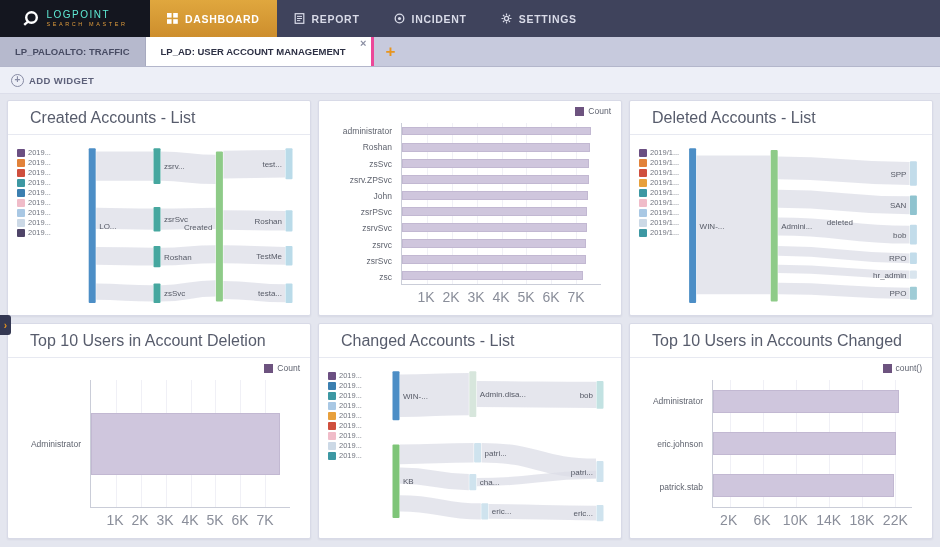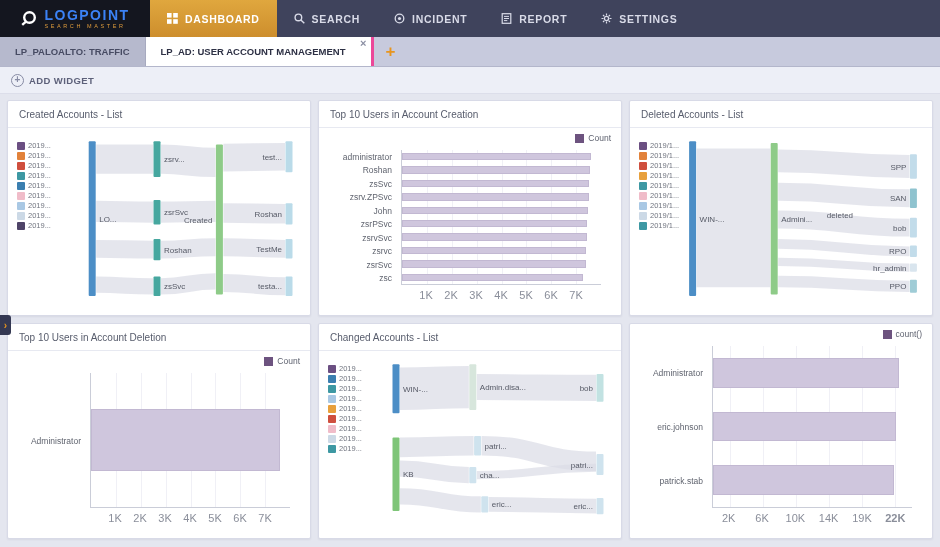--- a/index.html
+++ b/index.html
@@ -3,21 +3,21 @@
 <meta charset="utf-8">
 <style>
   *{margin:0;padding:0;box-sizing:border-box}
   html,body{width:940px;height:547px;overflow:hidden}
   body{font-family:"Liberation Sans",sans-serif;background:#e4e6ef;position:relative}
 
   
   .nav{height:37px;background:#3f435c;display:flex;align-items:stretch}
   .logo{width:150px;background:#14161f;display:flex;align-items:center;justify-content:center;gap:7px;cursor:pointer}
   .logo-txt{display:flex;flex-direction:column;line-height:1}
-  .logo-text{color:#3b82f6;font-weight:bold;font-size:14px;letter-spacing:1.5px}
+  .logo-text{color:#5eead4;font-weight:normal;font-size:10px;letter-spacing:1.5px}
   .logo-sub{color:#df9c3c;font-size:5.5px;letter-spacing:2.6px;margin-top:2px}
   .nav-items{display:flex;flex:1}
   .nav-item{display:flex;align-items:center;gap:7px;padding:0 17px;color:#d9dbe8;font-size:10.5px;font-weight:bold;letter-spacing:.7px;cursor:pointer}
   .nav-item svg{flex:none}
   .nav-item.active{background:linear-gradient(#e0a73e,#cd8e2d);color:#fff}
 
   
   .tabbar{height:30px;background:#c7cadd;display:flex;align-items:stretch;border-bottom:1px solid #b3b6cb}
   .tab{display:flex;align-items:center;padding:0 15px;font-size:9.5px;font-weight:bold;color:#474b63;background:#b6b9cd;border-right:1px solid #a7aabf;cursor:pointer;white-space:nowrap}
   .tab.active{background:#fff;color:#2d3044;position:relative;padding-right:26px;border-right:3px solid #ec4899}
@@ -25,34 +25,34 @@
   .tab-add{display:flex;align-items:center;justify-content:center;width:32px;color:#e8951e;font-size:17px;font-weight:bold;cursor:pointer}
 
   
   .toolbar{height:27px;background:#edeff7;display:flex;align-items:center;padding:0 11px;border-bottom:1px solid #dcdeea}
   .addwidget{display:flex;align-items:center;gap:5px;font-size:9.5px;font-weight:bold;color:#5d617a;letter-spacing:.4px;cursor:pointer}
   .addwidget .plus{width:13px;height:13px;border:1px solid #878ba4;border-radius:50%;display:flex;align-items:center;justify-content:center;font-size:10px;color:#878ba4;line-height:1}
 
   
   .grid{display:grid;grid-template-columns:repeat(3,1fr);gap:7px;padding:6px 7px}
   .card{background:#fff;border:1px solid #d8dae7;border-radius:2px;height:216px;display:flex;flex-direction:column;box-shadow:0 1px 2px rgba(40,45,80,.07)}
-  .card-title{padding:8px 11px 7px;font-size:10px;color:#575c6c;border-bottom:1px solid #e7e9f1}
+  .card-title{padding:8px 22px 7px;font-size:16px;color:#575c6c;border-bottom:1px solid #e7e9f1}
   .chart{flex:1;position:relative;overflow:hidden}
 
   
   .chart-legend{position:absolute;top:5px;right:10px;display:flex;align-items:center;gap:4px;font-size:8.5px;color:#5f6370;z-index:3;cursor:pointer}
   .chart-legend .sw{width:9px;height:9px;display:inline-block}
   .barlabels{position:absolute;left:0;top:22px;bottom:30px;width:80px;display:flex;flex-direction:column}
   .barlab{flex:1;display:flex;align-items:center;justify-content:flex-end;padding-right:7px;font-size:8.5px;color:#60646f;white-space:nowrap}
   .barplot{position:absolute;left:82px;right:20px;top:22px;bottom:30px;border-left:1px solid #cacdd8;border-bottom:1px solid #cacdd8;display:flex;flex-direction:column}
   .barrow{flex:1;display:flex;align-items:center;position:relative;z-index:1}
   .bar{height:55%;max-height:62px;min-height:7px;border:1px solid rgba(90,70,120,.10)}
   .grid-v{position:absolute;top:0;bottom:0;width:1px;background:#f0f0f6;z-index:0}
   .xaxis{position:absolute;left:82px;right:20px;bottom:13px;height:13px}
-  .xtick{position:absolute;transform:translateX(-50%);font-size:11px;color:#8a8e9a;white-space:nowrap}
+  .xtick{position:absolute;transform:translateX(-50%);font-size:14px;color:#8a8e9a;white-space:nowrap}
 
   
   .sankey{position:absolute;inset:0;display:flex}
   .sk-legend{width:50px;padding:13px 0 0 9px;display:flex;flex-direction:column;gap:1px;flex:none}
   .sk-item{display:flex;align-items:center;gap:3px;font-size:7.5px;color:#70747f;cursor:pointer;white-space:nowrap}
   .sk-sw{width:8px;height:8px;flex:none;border-radius:1px}
   .sk-box{flex:1;position:relative}
   .sk-box svg{display:block}
 
   
@@ -77,40 +77,33 @@
       <svg width="11" height="11" viewBox="0 0 11 11" fill="currentColor">
         <rect x="0" y="0" width="4.6" height="4.6"></rect>
           <rect x="6.2" y="0" width="4.6" height="4.6"></rect>
         <rect x="0" y="6.2" width="4.6" height="4.6"></rect>
           <rect x="6.2" y="6.2" width="4.6" height="4.6"></rect>
       </svg>
       <span>DASHBOARD</span>
     </div>
     <div class="nav-item">
       <svg width="11" height="11" viewBox="0 0 11 11">
-        <circle cx="4.4" cy="4.4" r="3.3" fill="none" stroke="currentColor" stroke-width="1.4"></circle>
-        <line x1="6.9" y1="6.9" x2="10.3" y2="10.3" stroke="currentColor" stroke-width="1.4"></line>
+        <rect x="1.2" y="0.7" width="8.6" height="9.6" fill="none" stroke="currentColor" stroke-width="1.2"></rect>
+        <line x1="3" y1="3.4" x2="8" y2="3.4" stroke="currentColor" stroke-width="1"></line>
+        <line x1="3" y1="5.5" x2="8" y2="5.5" stroke="currentColor" stroke-width="1"></line>
+        <line x1="3" y1="7.6" x2="6.3" y2="7.6" stroke="currentColor" stroke-width="1"></line>
       </svg>
-      <span>SEARCH</span>
+      <span>REPORT</span>
     </div>
     <div class="nav-item">
       <svg width="11" height="11" viewBox="0 0 11 11">
         <circle cx="5.5" cy="5.5" r="4.3" fill="none" stroke="currentColor" stroke-width="1.3"></circle>
         <circle cx="5.5" cy="5.5" r="1.6" fill="currentColor"></circle>
       </svg>
       <span>INCIDENT</span>
-    </div>
-    <div class="nav-item">
-      <svg width="11" height="11" viewBox="0 0 11 11">
-        <rect x="1.2" y="0.7" width="8.6" height="9.6" fill="none" stroke="currentColor" stroke-width="1.2"></rect>
-        <line x1="3" y1="3.4" x2="8" y2="3.4" stroke="currentColor" stroke-width="1"></line>
-        <line x1="3" y1="5.5" x2="8" y2="5.5" stroke="currentColor" stroke-width="1"></line>
-        <line x1="3" y1="7.6" x2="6.3" y2="7.6" stroke="currentColor" stroke-width="1"></line>
-      </svg>
-      <span>REPORT</span>
     </div>
     <div class="nav-item">
       <svg width="11" height="11" viewBox="0 0 11 11">
         <path d="M5.5 0.5v2M5.5 8.5v2M0.5 5.5h2M8.5 5.5h2M2 2l1.4 1.4M7.6 7.6L9 9M9 2L7.6 3.4M3.4 7.6L2 9" stroke="currentColor" stroke-width="1.2"></path>
         <circle cx="5.5" cy="5.5" r="2.1" fill="none" stroke="currentColor" stroke-width="1.3"></circle>
       </svg>
       <span>SETTINGS</span>
     </div>
   </div>
 </div>
@@ -215,21 +208,20 @@
               <rect x="227.5" y="111.06" width="7" height="19.56" fill="#badbe9" rx="1"></rect>
               <text x="224" y="123.84" text-anchor="end" font-size="8" fill="#565a66">TestMe</text>
               <rect x="227.5" y="148.54999999999998" width="7" height="19.56" fill="#badbe9" rx="1"></rect>
               <text x="224" y="161.32999999999998" text-anchor="end" font-size="8" fill="#565a66">testa...</text>
             </svg>
           </div>
         </div>
       </div>
   </div>
   <div class="card">
-    <div class="card-title">Top 10 Users in Account Creation</div>
     <div class="chart">
         <div class="chart-legend">
           <span class="sw" style="background: rgb(109, 83, 127);"></span>
           <span>Count</span>
         </div>
         <div class="barlabels">
           <div class="barlab">administrator</div>
           <div class="barlab">Roshan</div>
           <div class="barlab">zsSvc</div>
           <div class="barlab">zsrv.ZPSvc</div>
@@ -465,20 +457,21 @@
               <rect x="227.5" y="102.91" width="7" height="21.19" fill="#cfe3ee" rx="1"></rect>
               <text x="224" y="116.505" text-anchor="end" font-size="8" fill="#565a66">patri...</text>
               <rect x="227.5" y="146.92" width="7" height="16.3" fill="#cfe3ee" rx="1"></rect>
               <text x="224" y="158.07" text-anchor="end" font-size="8" fill="#565a66">eric...</text>
             </svg>
           </div>
         </div>
       </div>
   </div>
   <div class="card">
+    <div class="card-title">Top 10 Users in Accounts Changed</div>
     <div class="chart">
         <div class="chart-legend">
           <span class="sw" style="background: rgb(109, 83, 127);"></span>
           <span>count()</span>
         </div>
         <div class="barlabels">
           <div class="barlab">Administrator</div>
           <div class="barlab">eric.johnson</div>
           <div class="barlab">patrick.stab</div>
         </div>
@@ -497,18 +490,18 @@
           </div>
           <div class="barrow">
             <div class="bar" style="width: 90.8333%; background: rgb(207, 198, 221);"></div>
           </div>
         </div>
         <div class="xaxis">
           <span class="xtick" style="left: 8.33333%;">2K</span>
           <span class="xtick" style="left: 25%;">6K</span>
           <span class="xtick" style="left: 41.6667%;">10K</span>
           <span class="xtick" style="left: 58.3333%;">14K</span>
-          <span class="xtick" style="left: 75%;">19K</span>
-          <span class="xtick" style="left: 91.6667%; font-weight: bold;">22K</span>
+          <span class="xtick" style="left: 75%;">18K</span>
+          <span class="xtick" style="left: 91.6667%;">22K</span>
         </div>
       </div>
   </div>
 </div>
 
 </body></html>

